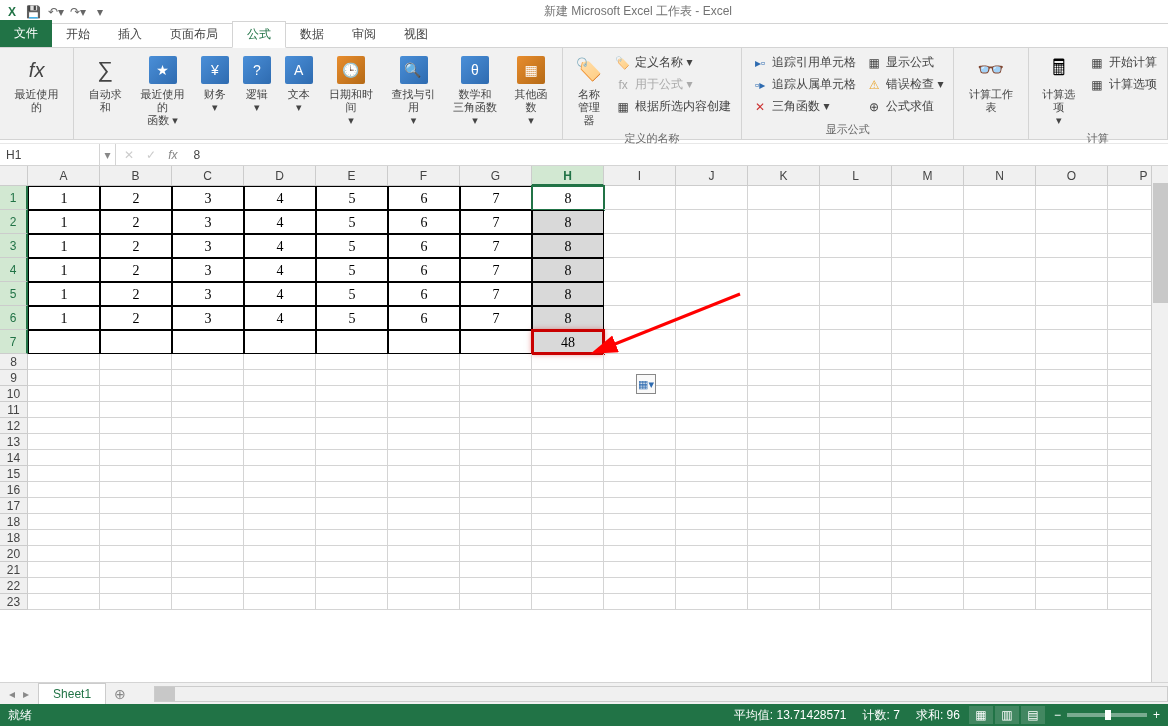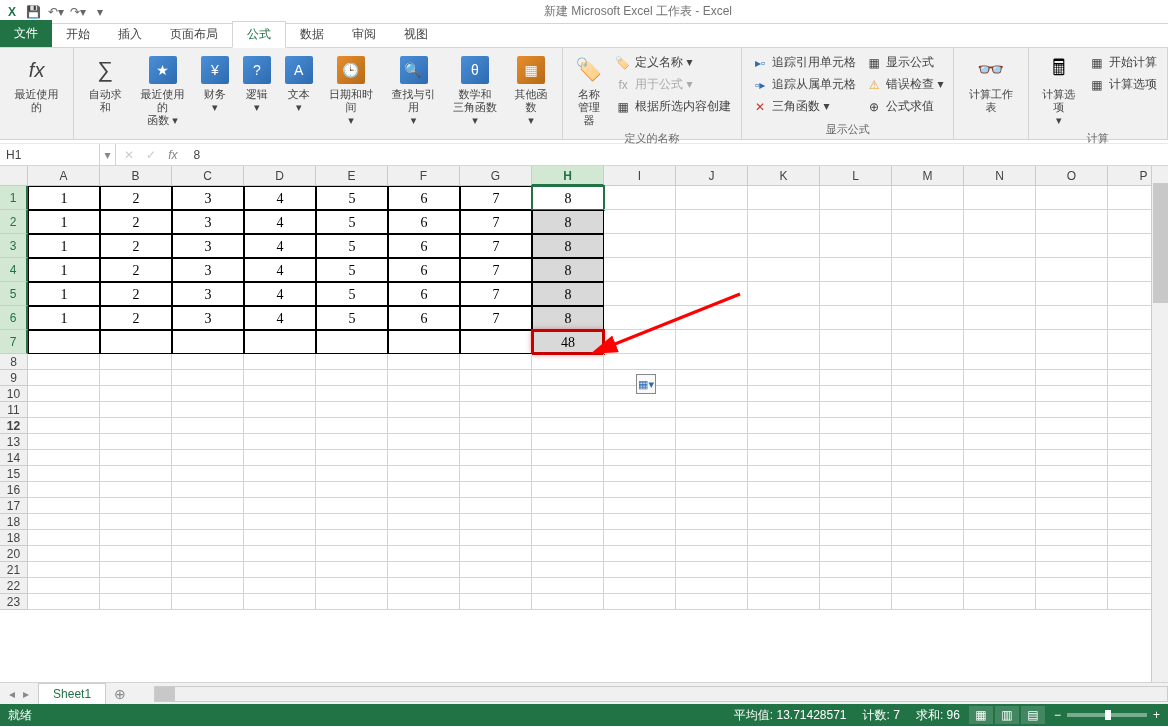--- a/index.html
+++ b/index.html
@@ -328,21 +328,21 @@
       <div class="row-h sel" style="height: 24px; line-height: 24px;">2</div>
       <div class="row-h sel" style="height: 24px; line-height: 24px;">3</div>
       <div class="row-h sel" style="height: 24px; line-height: 24px;">4</div>
       <div class="row-h sel" style="height: 24px; line-height: 24px;">5</div>
       <div class="row-h sel" style="height: 24px; line-height: 24px;">6</div>
       <div class="row-h sel" style="height: 24px; line-height: 24px;">7</div>
       <div class="row-h" style="height: 16px; line-height: 16px;">8</div>
       <div class="row-h" style="height: 16px; line-height: 16px;">9</div>
       <div class="row-h" style="height: 16px; line-height: 16px;">10</div>
       <div class="row-h" style="height: 16px; line-height: 16px;">11</div>
-      <div class="row-h" style="height: 16px; line-height: 16px; font-weight: bold;">12</div>
+      <div class="row-h" style="height: 16px; line-height: 16px;">12</div>
       <div class="row-h" style="height: 16px; line-height: 16px;">13</div>
       <div class="row-h" style="height: 16px; line-height: 16px;">14</div>
       <div class="row-h" style="height: 16px; line-height: 16px;">15</div>
       <div class="row-h" style="height: 16px; line-height: 16px;">16</div>
       <div class="row-h" style="height: 16px; line-height: 16px;">17</div>
       <div class="row-h" style="height: 16px; line-height: 16px;">18</div>
       <div class="row-h" style="height: 16px; line-height: 16px;">18</div>
       <div class="row-h" style="height: 16px; line-height: 16px;">20</div>
       <div class="row-h" style="height: 16px; line-height: 16px;">21</div>
       <div class="row-h" style="height: 16px; line-height: 16px;">22</div>

